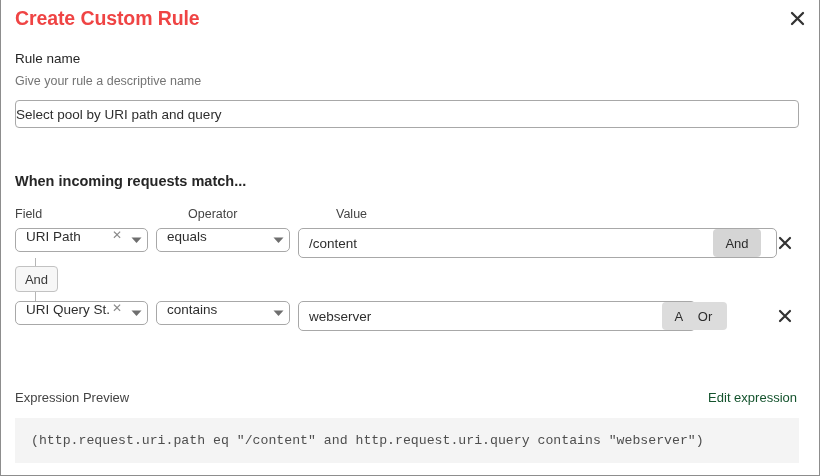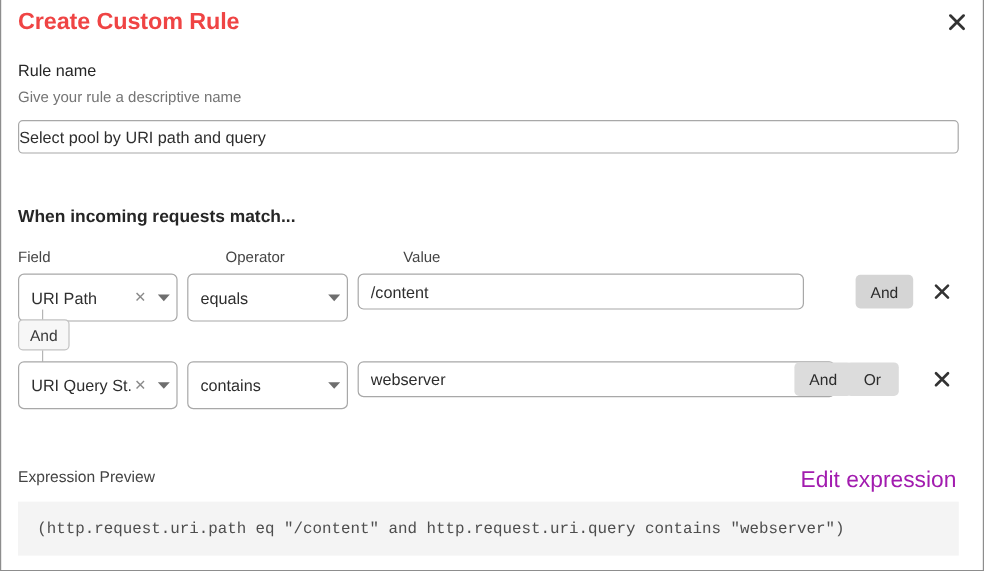--- a/index.html
+++ b/index.html
@@ -112,26 +112,25 @@
   #col-value    { left: 297px; margin-left: 38px; }
 
   
   .row { position: absolute; left: 0; width: 820px; height: 30px; }
   #row-1 { top: 228px; }
   #row-2 { top: 301px; }
 
   .select-box {
     position: absolute;
     box-sizing: border-box;
-    height: 40px;
+    height: 24px;
     border: 1px solid #a8a8a8;
     border-radius: 5px;
     background: #ffffff;
     display: flex;
-    align-items: center;
     cursor: pointer;
   }
   .select-box .sel-text {
     flex: 1 1 auto;
     font-size: 13.5px;
     color: #2e2e2e;
     padding-left: 10px;
     white-space: nowrap;
     overflow: hidden;
   }
@@ -164,42 +163,42 @@
     left: 297px;
     border: 1px solid #a8a8a8;
     border-radius: 5px;
     background: #ffffff;
     font-family: "Liberation Sans", sans-serif;
     font-size: 13.5px;
     color: #2e2e2e;
     padding: 0 10px;
     outline: none;
   }
-  #value-input-1 { width: 372px; }
+  #value-input-1 { width: 479px; }
   #value-input-2 { width: 398px; }
 
   .logic-btn {
     position: absolute;
     box-sizing: border-box;
     height: 28px;
     top: 1px;
     border: none;
     border-radius: 4px;
     background: #d5d5d5;
     font-family: "Liberation Sans", sans-serif;
     font-size: 13px;
     color: #2c2c2c;
     cursor: pointer;
     padding: 0;
   }
   .logic-btn.light { background: #dcdcdc; }
 
   #and-btn-1 { left: 712px; width: 48px; }
   #and-btn-2 { left: 661px; width: 48px; }
-  #or-btn-2  { left: 704px; width: 44px; }
+  #or-btn-2  { left: 682px; width: 44px; }
 
   .remove-btn {
     position: absolute;
     top: 0px;
     left: 773px;
     width: 22px;
     height: 30px;
     display: flex;
     align-items: center;
     justify-content: center;
@@ -243,22 +242,22 @@
     left: 14px;
     top: 390px;
     font-size: 13px;
     color: #444444;
     white-space: nowrap;
   }
   #edit-expression-link {
     position: absolute;
     right: 22px;
     top: 390px;
-    font-size: 19px;
-    color: #a21caf;
+    font-size: 13px;
+    color: #14532d;
     text-decoration: none;
     white-space: nowrap;
     cursor: pointer;
   }
   #expr-code-block {
     position: absolute;
     left: 14px;
     top: 418px;
     width: 784px;
     height: 45px;

